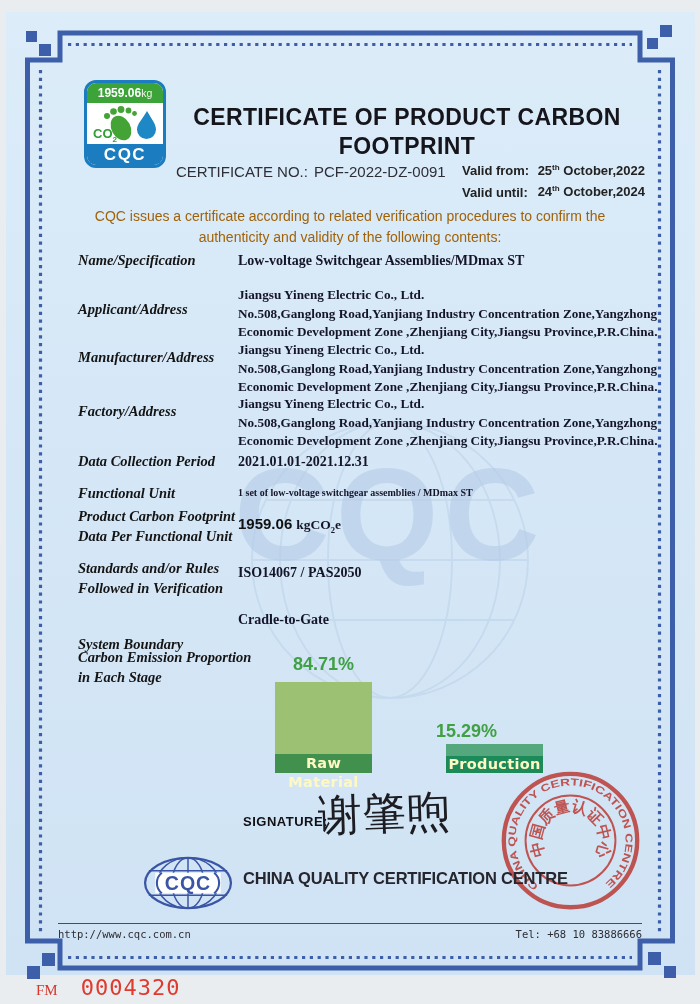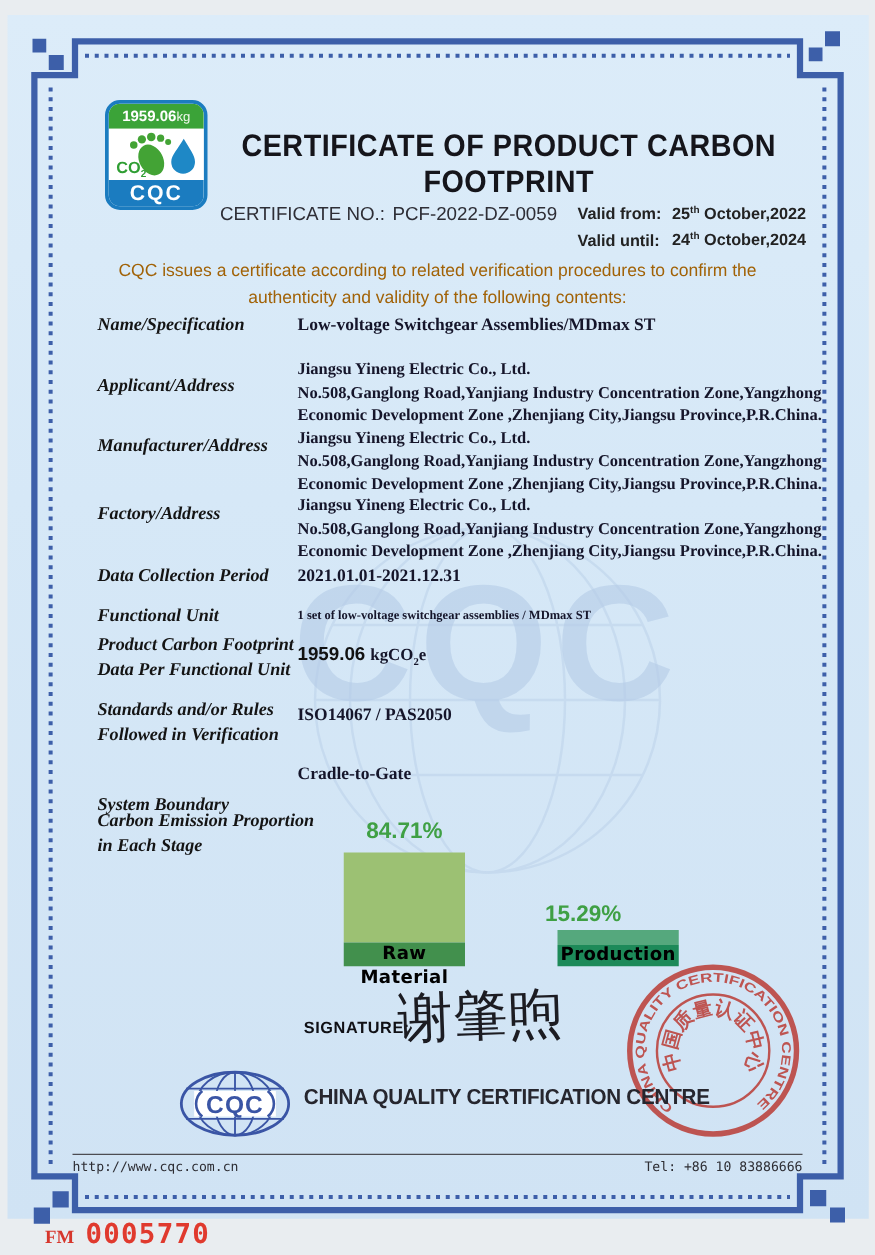--- a/index.html
+++ b/index.html
@@ -36,41 +36,41 @@
           font-size:14.5px;color:#141414;line-height:19.5px;white-space:nowrap;}
   .fvalue{left:238px;font-family:"Liberation Serif",serif;font-weight:bold;font-size:13.2px;
           color:#15152a;line-height:18.5px;white-space:nowrap;}
   .pcf-num{font-family:"Liberation Sans",sans-serif;font-weight:bold;font-size:15px;color:#111;}
   .pcf-unit{font-size:13.5px;margin-left:4px;}
   .pcf-unit sub{font-size:8.5px;}
 
   
   .pct{width:97px;text-align:center;font-size:18px;font-weight:bold;color:#3fa044;}
   .bar{width:97px;}
-  .bar .band-label{color:#000000;font-weight:bold;text-align:center;font-size:14.5px;
+  .bar .band-label{color:#fef9c3;font-weight:bold;text-align:center;font-size:14.5px;
                    letter-spacing:.3px;font-family:"DejaVu Sans",sans-serif;}
   .bar1-light{height:72px;background:#9cc173;}
   .bar1-dark{height:19px;line-height:19px;background:#42904d;}
   .bar2-light{height:12px;background:#55a87d;}
   .bar2-dark{height:17px;line-height:17px;background:#1d8a59;font-size:14px;}
 
   
   .sig-label{left:243px;top:814px;font-size:13px;font-weight:bold;color:#101015;letter-spacing:.5px;}
   .sig-name{left:318px;top:789px;width:160px;font-size:44px;color:#1c1c22;
             font-family:"DejaVu Sans",sans-serif;transform:rotate(-2deg);line-height:48px;}
 
   
   .org-name{left:243px;top:869px;font-size:16.5px;font-weight:bold;color:#26262e;letter-spacing:-.2px;
             transform:scaleY(1.05);}
 
   
   .footer-rule{left:58px;top:923px;width:584px;height:1px;background:#4c4c52;}
   .footer-row{left:58px;top:928px;width:584px;display:flex;justify-content:space-between;
               font-family:"DejaVu Sans Mono",monospace;font-size:10.5px;color:#2d2d33;}
-  .form-no{left:36px;top:977px;display:flex;align-items:flex-end;gap:9px;font-weight:bold;}
+  .form-no{left:36px;top:977px;display:flex;align-items:flex-end;gap:23px;}
   .form-no .fm{font-family:"Liberation Serif",serif;font-size:15px;color:#d6362c;}
   .form-no .num{font-family:"DejaVu Sans Mono",monospace;font-size:22px;color:#e03a2e;letter-spacing:1px;line-height:22px;}
 
   .stamp{left:498px;top:768px;width:145px;height:145px;opacity:.88;mix-blend-mode:multiply;}
   .watermark{left:170px;top:400px;opacity:1;}
 </style>
 </head>
 <body>
 
 <div class="page">
@@ -125,21 +125,21 @@
         <path d="M60,8 C64.5,16 69,21 69,26.5 a9.5,9.5 0 1,1 -19,0 C50,21 55.5,16 60,8 Z" fill="#1e88c6"></path>
       </svg>
       <div class="logo-co2"><span>CO</span><sub>2</sub></div>
     </div>
     <div class="logo-bot">CQC</div>
   </div>
 
   <div class="abs title">CERTIFICATE OF PRODUCT CARBON FOOTPRINT</div>
 
   <div class="abs certno">
-    <span>CERTIFICATE NO.:</span><span class="num">PCF-2022-DZ-0059</span>
+    <span>CERTIFICATE NO.:</span><span class="num">PCF-2022-DZ-0091</span>
   </div>
 
   <div class="abs valid">
     <div>
       <span class="vlabel">Valid from:</span>
       <span>25</span><sup>th</sup><span> October,2022</span>
     </div>
     <div>
       <span class="vlabel">Valid until:</span>
       <span>24</span><sup>th</sup><span> October,2024</span>
@@ -244,20 +244,20 @@
     <rect x="15" y="19" width="70" height="22" fill="#ffffff"></rect>
     <path d="M22,19 a14,14 0 0,0 0,22" stroke="#3a55a5" stroke-width="2.2" fill="none"></path>
     <path d="M78,19 a14,14 0 0,1 0,22" stroke="#3a55a5" stroke-width="2.2" fill="none"></path>
     <text x="50" y="38" text-anchor="middle" font-family="Liberation Sans, sans-serif" font-size="21" font-weight="bold" fill="#3a55a5" letter-spacing="1">CQC</text>
   </svg>
   <div class="abs org-name">CHINA QUALITY CERTIFICATION CENTRE</div>
 
   <div class="abs footer-rule"></div>
   <div class="abs footer-row">
     <span>http://www.cqc.com.cn</span>
-    <span>Tel: +86 10 83886666</span>
+    <span>Tel: +68 10 83886666</span>
   </div>
 
   <div class="abs form-no">
     <span class="fm">FM</span>
-    <span class="num">0005770</span>
+    <span class="num">0004320</span>
   </div>
 </div>
 
 </body></html>

